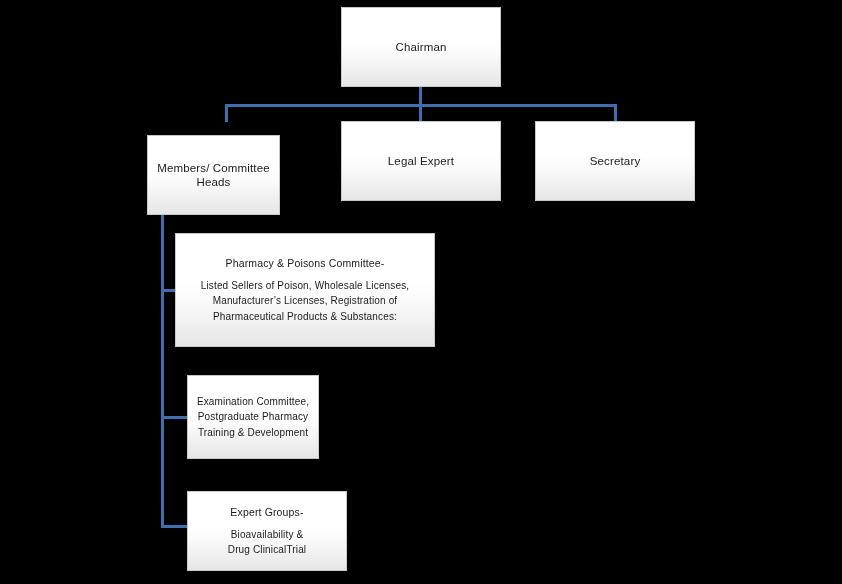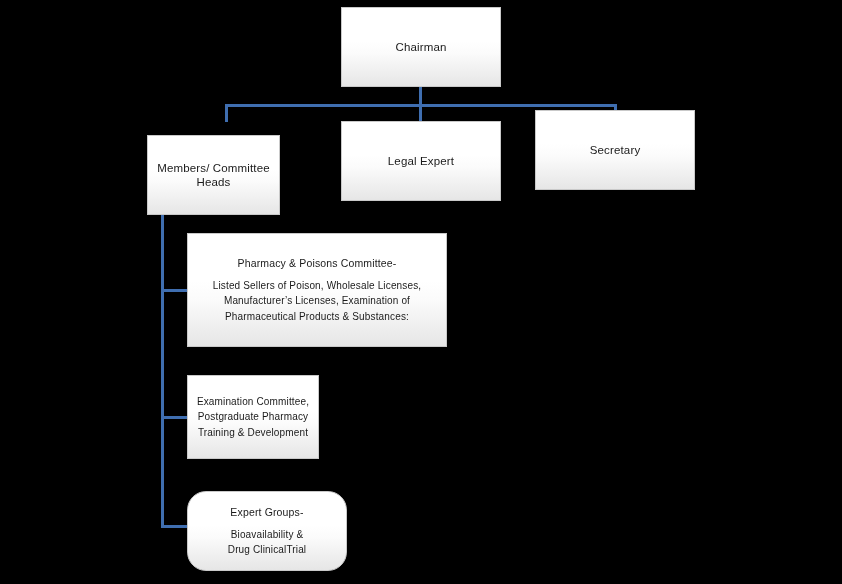--- a/index.html
+++ b/index.html
@@ -80,24 +80,24 @@
     line-height: 15.5px;
   }
   .box-detail .body-line.spaced {
     margin-bottom: 7px;
   }
 
   
   #box-chairman      { left: 341px; top: 7px;   width: 160px; height: 80px; }
   #box-members       { left: 147px; top: 135px; width: 133px; height: 80px; align-items: center; }
   #box-legal-adviser { left: 341px; top: 121px; width: 160px; height: 80px; }
-  #box-secretary     { left: 535px; top: 110px; width: 160px; height: 80px; }
-  #box-pharmacy      { left: 187px; top: 233px; width: 260px; height: 114px; }
+  #box-secretary     { left: 535px; top: 121px; width: 160px; height: 80px; }
+  #box-pharmacy      { left: 175px; top: 233px; width: 260px; height: 114px; }
   #box-examination   { left: 187px; top: 375px; width: 132px; height: 84px; }
-  #box-expert-groups { left: 187px; top: 491px; width: 160px; height: 80px; border-radius: 19px; }
+  #box-expert-groups { left: 187px; top: 491px; width: 160px; height: 80px; }
 
   
   
   #conn-chairman-stem   { left: 419px; top: 87px;  height: 19px; }
   
   #conn-bus             { left: 225px; top: 104px; width: 392px; }
   
   #conn-drop-members    { left: 225px; top: 104px; height: 18px; }
   #conn-drop-legal      { left: 419px; top: 104px; height: 18px; }
   #conn-drop-secretary  { left: 614px; top: 104px; height: 18px; }
@@ -135,21 +135,21 @@
     <span class="title-line">Legal Expert</span>
   </div>
 
   <div class="org-box box-simple" id="box-secretary">
     <span class="title-line">Secretary</span>
   </div>
 
   <div class="org-box box-detail" id="box-pharmacy">
     <span class="title-line head-line">Pharmacy &amp; Poisons Committee-</span>
     <span class="title-line body-line">Listed Sellers of Poison, Wholesale Licenses,</span>
-    <span class="title-line body-line">Manufacturer’s Licenses, Examination of</span>
+    <span class="title-line body-line">Manufacturer’s Licenses, Registration of</span>
     <span class="title-line body-line">Pharmaceutical Products &amp; Substances:</span>
   </div>
 
   <div class="org-box box-detail" id="box-examination">
     <span class="title-line body-line">Examination Committee,</span>
     <span class="title-line body-line">Postgraduate Pharmacy</span>
     <span class="title-line body-line">Training &amp; Development</span>
   </div>
 
   <div class="org-box box-detail" id="box-expert-groups">

